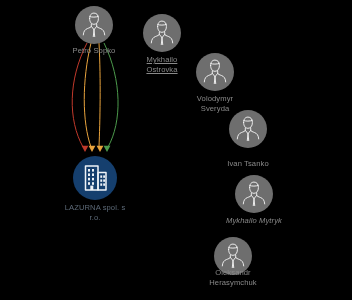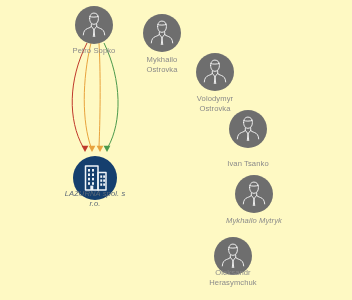--- a/index.html
+++ b/index.html
@@ -7,21 +7,21 @@
     padding: 0;
     background: #ffffff;
   }
   body {
     font-family: "Liberation Sans", sans-serif;
   }
   #graph-canvas {
     position: relative;
     width: 352px;
     height: 300px;
-    background: #fef9c3;
+    background: #000000;
     overflow: hidden;
   }
   #edge-layer {
     position: absolute;
     left: 0;
     top: 0;
     width: 352px;
     height: 300px;
     pointer-events: none;
   }
@@ -103,39 +103,39 @@
               <path d="M14.6 12.6 C14.6 8.9 16.4 7.1 19 7.1 C21.6 7.1 23.4 8.9 23.4 12.6 C23.4 16.0 21.6 18.3 19 18.3 C16.4 18.3 14.6 16.0 14.6 12.6 Z"></path>
               <path d="M14.8 10.6 C16.4 11.3 21.3 11.4 23.2 10.4"></path>
               <path d="M16.3 18.0 L16.3 20.2 C16.3 21.2 14.3 21.8 12.3 22.6 C9.9 23.6 8.6 25.2 8.3 28.9"></path>
               <path d="M21.7 18.0 L21.7 20.2 C21.7 21.2 23.7 21.8 25.7 22.6 C28.1 23.6 29.4 25.2 29.7 28.9"></path>
               <path d="M16.3 20.4 L19 23.6 L21.7 20.4"></path>
               <path d="M19 23.6 L18.3 30.6"></path>
               <path d="M19 23.6 L19.7 30.6"></path>
             </g>
           </svg>
         </div>
-        <div class="node-label" style="top: 22px; width: 80px;">Mykhailo
+        <div class="node-label" style="top: 22px; width: 80px; text-decoration: underline;">Mykhailo
 Ostrovka</div>
       </div>
       <div class="node node-person" style="left: 215px; top: 72px;">
         <div class="node-circle" style="width: 38px; height: 38px;">
           <svg width="38" height="38" viewBox="0 0 38 38" xmlns="http://www.w3.org/2000/svg">
             <g fill="none" stroke="#f2f2f2" stroke-width="0.95" stroke-linecap="round" stroke-linejoin="round">
               <path d="M14.6 12.6 C14.6 8.9 16.4 7.1 19 7.1 C21.6 7.1 23.4 8.9 23.4 12.6 C23.4 16.0 21.6 18.3 19 18.3 C16.4 18.3 14.6 16.0 14.6 12.6 Z"></path>
               <path d="M14.8 10.6 C16.4 11.3 21.3 11.4 23.2 10.4"></path>
               <path d="M16.3 18.0 L16.3 20.2 C16.3 21.2 14.3 21.8 12.3 22.6 C9.9 23.6 8.6 25.2 8.3 28.9"></path>
               <path d="M21.7 18.0 L21.7 20.2 C21.7 21.2 23.7 21.8 25.7 22.6 C28.1 23.6 29.4 25.2 29.7 28.9"></path>
               <path d="M16.3 20.4 L19 23.6 L21.7 20.4"></path>
               <path d="M19 23.6 L18.3 30.6"></path>
               <path d="M19 23.6 L19.7 30.6"></path>
             </g>
           </svg>
         </div>
         <div class="node-label" style="top: 22px; width: 80px;">Volodymyr
-Ostrovka</div>
+Sveryda</div>
       </div>
       <div class="node node-person" style="left: 248px; top: 129px;">
         <div class="node-circle" style="width: 38px; height: 38px;">
           <svg width="38" height="38" viewBox="0 0 38 38" xmlns="http://www.w3.org/2000/svg">
             <g fill="none" stroke="#f2f2f2" stroke-width="0.95" stroke-linecap="round" stroke-linejoin="round">
               <path d="M14.6 12.6 C14.6 8.9 16.4 7.1 19 7.1 C21.6 7.1 23.4 8.9 23.4 12.6 C23.4 16.0 21.6 18.3 19 18.3 C16.4 18.3 14.6 16.0 14.6 12.6 Z"></path>
               <path d="M14.8 10.6 C16.4 11.3 21.3 11.4 23.2 10.4"></path>
               <path d="M16.3 18.0 L16.3 20.2 C16.3 21.2 14.3 21.8 12.3 22.6 C9.9 23.6 8.6 25.2 8.3 28.9"></path>
               <path d="M21.7 18.0 L21.7 20.2 C21.7 21.2 23.7 21.8 25.7 22.6 C28.1 23.6 29.4 25.2 29.7 28.9"></path>
               <path d="M16.3 20.4 L19 23.6 L21.7 20.4"></path>
@@ -198,18 +198,18 @@
               <rect x="27.3" y="19.4" width="1.9" height="2.4"></rect>
               <rect x="30.2" y="19.4" width="1.9" height="2.4"></rect>
               <rect x="27.3" y="23.4" width="1.9" height="2.4"></rect>
               <rect x="30.2" y="23.4" width="1.9" height="2.4"></rect>
               <rect x="27.3" y="27.4" width="1.9" height="2.4"></rect>
               <rect x="30.2" y="27.4" width="1.9" height="2.4"></rect>
               <rect x="17.3" y="29.6" width="3" height="4.4"></rect>
             </g>
           </svg>
         </div>
-        <div class="node-label" style="top: 11px; width: 96px; font-style: italic;">LAZURNA spol. s
+        <div class="node-label" style="top: 25px; width: 96px;">LAZURNA spol. s
 r.o.</div>
       </div>
     </div>
 
 </div>
 
 </body></html>

